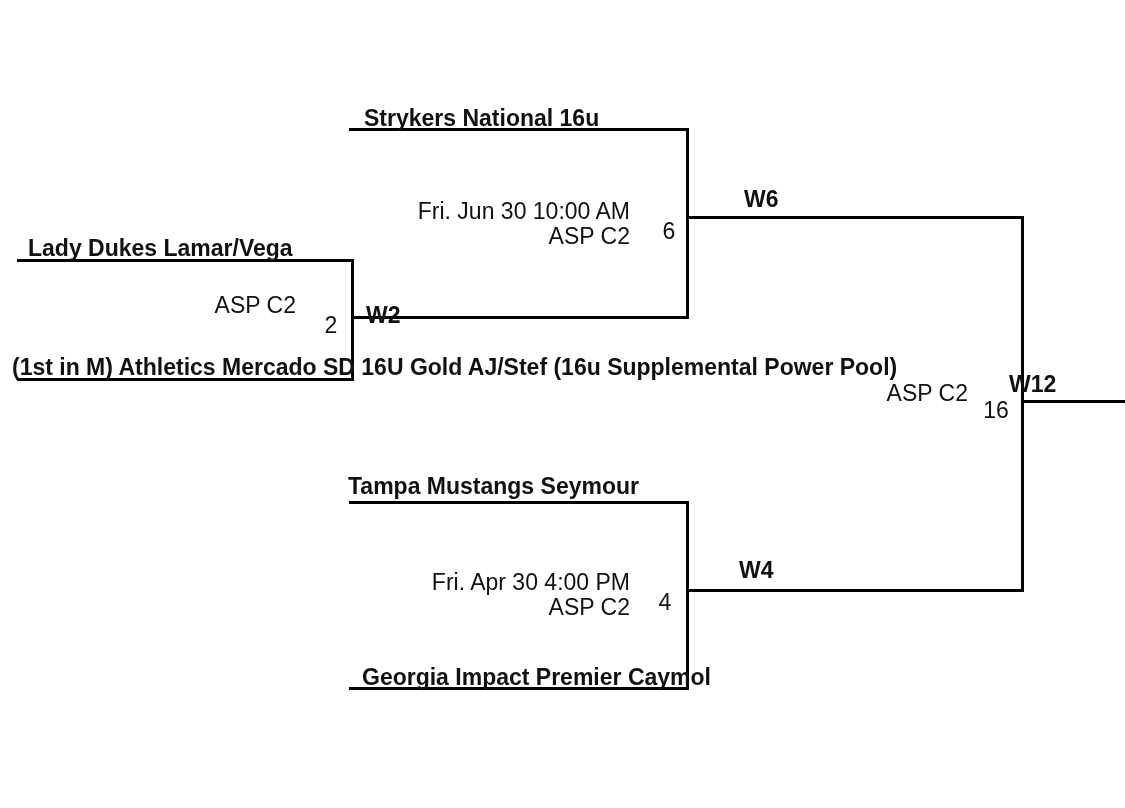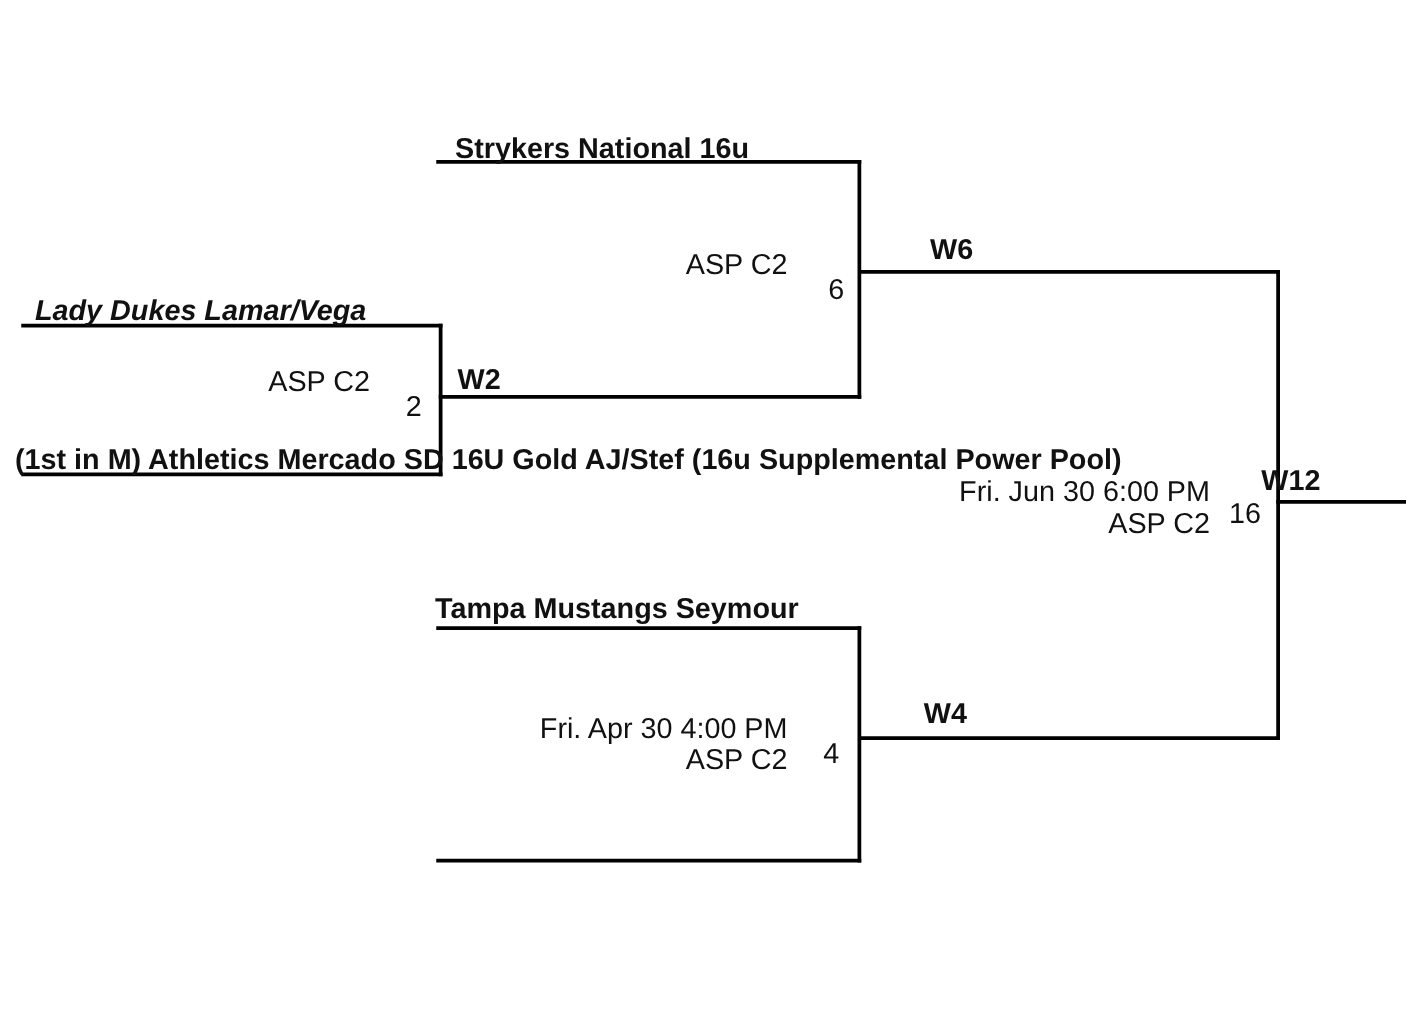--- a/index.html
+++ b/index.html
@@ -66,46 +66,47 @@
   <div class="line h" style="left:349px; top:501px; width:340px;"></div>
   <div class="line h" style="left:349px; top:687px; width:340px;"></div>
   <div class="line v" style="left:686px; top:501px; height:189px;"></div>
   <div class="line h" style="left:687px; top:589px; width:337px;"></div>
 
   <div class="line v" style="left:1021px; top:216px; height:376px;"></div>
   <div class="line h" style="left:1021px; top:400px; width:104px;"></div>
 
   <div class="txt team" style="left:364px; top:105px;">Strykers National 16u</div>
 
-  <div class="txt team" style="left:28px; top:235px;font-style:italic;">Lady Dukes Lamar/Vega</div>
+  <div class="txt team" style="left:28px; top:235px;">Lady Dukes Lamar/Vega</div>
 
   <div class="txt team" style="left:12px; top:354px;">(1st in M) Athletics Mercado SD 16U Gold AJ/Stef (16u Supplemental Power Pool)</div>
 
   <div class="txt team" style="left:348px; top:473px;">Tampa Mustangs Seymour</div>
 
+  <div class="txt team" style="left:362px; top:664px;">Georgia Impact Premier Caymol</div>
 
   <div class="txt schedule" style="left:40px; top:293px; width:256px;">
     <div>ASP C2</div>
   </div>
   <div class="txt gamenum" style="left:318px; top:313px; width:26px;">2</div>
-  <div class="txt wlabel" style="left:366px; top:291px;">W2</div>
+  <div class="txt wlabel" style="left:366px; top:303px;">W2</div>
 
   <div class="txt schedule" style="left:374px; top:199px; width:256px;">
+    <div>Fri. Jun 30 10:00 AM</div>
     <div>ASP C2</div>
   </div>
   <div class="txt gamenum" style="left:656px; top:219px; width:26px;">6</div>
   <div class="txt wlabel" style="left:699px; top:187px;margin-left:45px;">W6</div>
 
   <div class="txt schedule" style="left:374px; top:570px; width:256px;">
     <div>Fri. Apr 30 4:00 PM</div>
     <div>ASP C2</div>
   </div>
   <div class="txt gamenum" style="left:652px; top:590px; width:26px;">4</div>
   <div class="txt wlabel" style="left:699px; top:558px;margin-left:40px;">W4</div>
 
   <div class="txt schedule" style="left:712px; top:381px; width:256px;">
-    <div>Fri. Jun 30 6:00 PM</div>
     <div>ASP C2</div>
   </div>
   <div class="txt gamenum" style="left:980px; top:398px; width:32px;">16</div>
   <div class="txt wlabel" style="left:1009px; top:372px;">W12</div>
 
 </div>
 
 </body></html>

